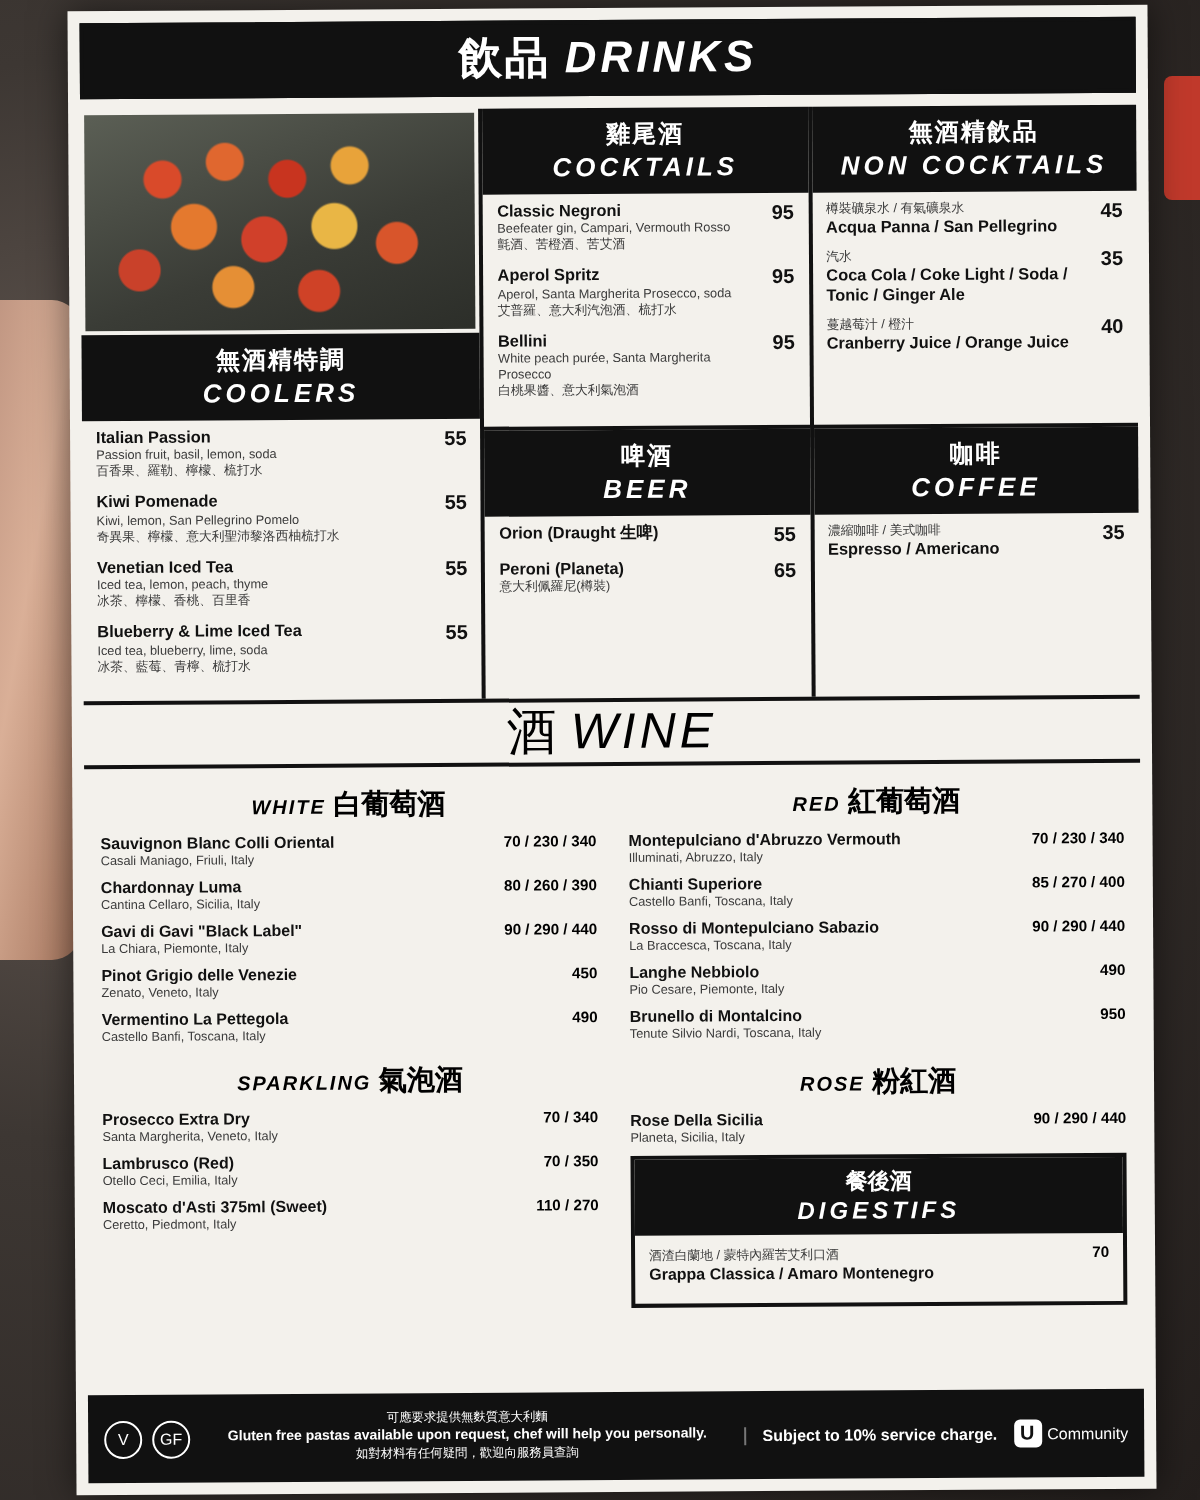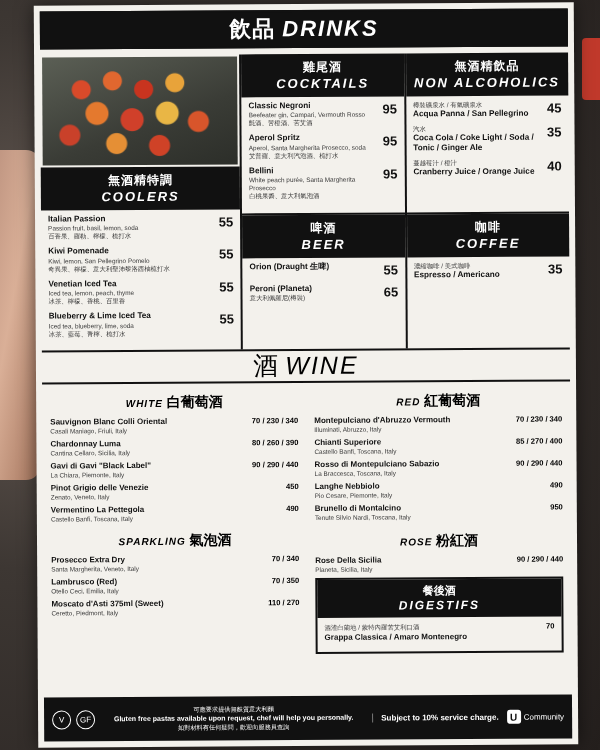--- a/index.html
+++ b/index.html
@@ -78,21 +78,21 @@
     padding:5px 0 6px 0;
   }
   .sec-head .zh { font-size:12px; font-weight:bold; letter-spacing:1px; display:block; }
   .sec-head .en { font-size:13px; font-style:italic; font-weight:bold; letter-spacing:2px; display:block; }
 
   .items { padding:4px 7px 6px 7px; }
   .item { display:flex; justify-content:space-between; align-items:flex-start; margin-bottom:6px; }
   .item .info { padding-right:4px; }
   .item .nm { font-size:8.2px; font-weight:bold; color:#111; line-height:1.15; }
   .item .ds { font-size:6.4px; color:#3b3b3b; line-height:1.25; margin-top:1px; }
-  .item .pr { font-size:13px; font-weight:bold; color:#111; white-space:nowrap; padding-top:1px; }
+  .item .pr { font-size:10px; font-weight:bold; color:#111; white-space:nowrap; padding-top:1px; }
 
   .subbox { border-top:2px solid #111; }
 
   
   .wine-title { height:30px; margin:0 6px; border-bottom:2px solid #111; display:flex; align-items:center; justify-content:center; }
   .wine-title .t { font-size:25px; font-weight:normal; }
   .wine-title .t .en { font-style:italic; letter-spacing:2px; }
 
   .wine-body { display:flex; margin:0 6px; }
   .wcol { width:50%; padding:6px 8px 2px 8px; box-sizing:border-box; }
@@ -236,21 +236,21 @@
             </div>
             <div class="pr">65</div>
           </div>
         </div>
       </div>
     </div>
 
     <div class="col c3">
       <div class="sec-head">
         <span class="zh">無酒精飲品</span>
-        <span class="en">NON ALCOHOLICS</span>
+        <span class="en">NON COCKTAILS</span>
       </div>
       <div class="items" style="min-height:106px;">
         <div class="item">
           <div class="info">
             <div class="ds" style="white-space: pre-line;">樽裝礦泉水 / 有氣礦泉水</div>
             <div class="nm">Acqua Panna / San Pellegrino</div>
           </div>
           <div class="pr">45</div>
         </div>
         <div class="item">

